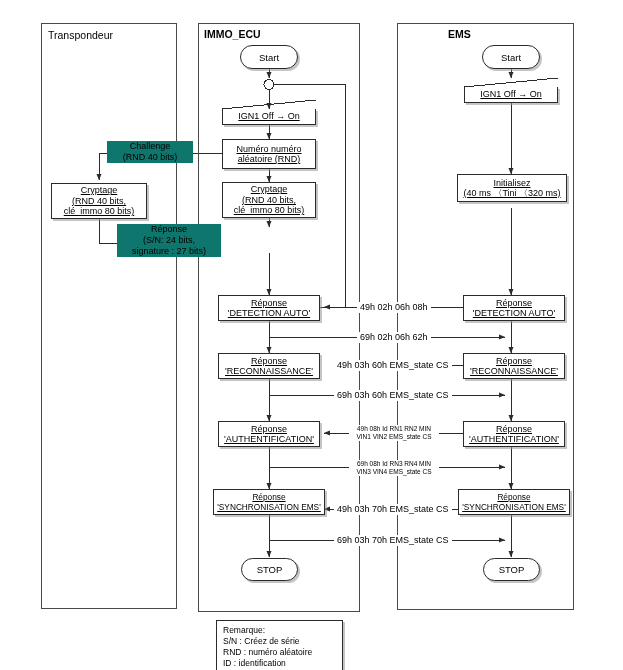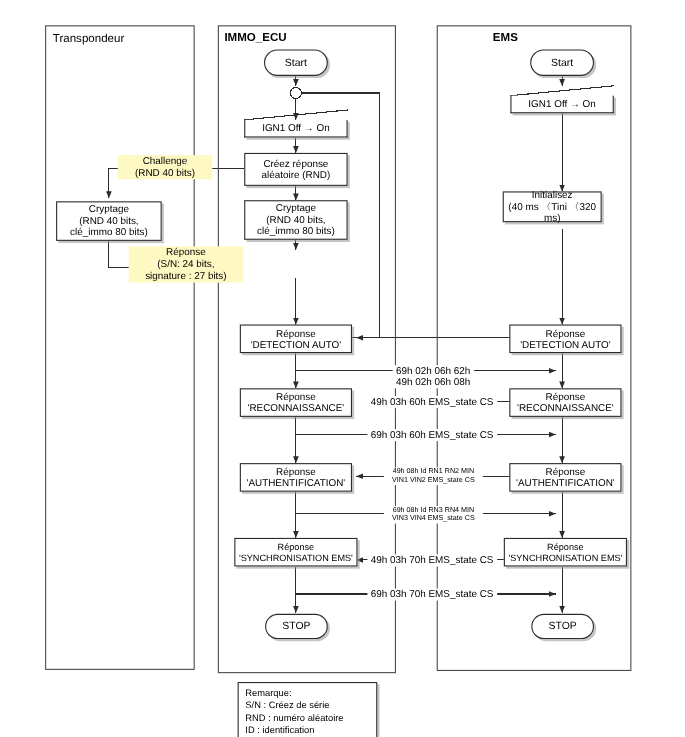--- a/index.html
+++ b/index.html
@@ -12,36 +12,36 @@
   .lane{position:absolute;border:1px solid #4a4a4a;background:transparent;}
   .lane-title{position:absolute;font-size:10.5px;line-height:12px;white-space:nowrap;}
   .lane-title.bold{font-weight:bold;}
   .node{
     position:absolute;box-sizing:border-box;
     border:1px solid #2b2b2b;background:#fff;
     display:flex;align-items:center;justify-content:center;
     text-align:center;font-size:9px;line-height:10.5px;
     box-shadow:2px 2px 0 0 rgba(150,150,150,0.55);
   }
-  .node span{display:block;padding:0 1px;}
+  .node span{display:block;padding:0 1px;text-decoration:underline;}
   .terminator{
     position:absolute;box-sizing:border-box;
     border:1px solid #2b2b2b;background:#fff;border-radius:14px;
     display:flex;align-items:center;justify-content:center;
     font-size:9.5px;
     box-shadow:2px 2px 0 0 rgba(150,150,150,0.55);
   }
   .msg{
     position:absolute;font-size:9px;line-height:10.5px;text-align:center;
     background:#fff;white-space:nowrap;
   }
   .msg.small{font-size:6.5px;line-height:8px;}
   .sidelabel{
     position:absolute;font-size:9px;line-height:11px;text-align:center;
-    background:#fef9c3;white-space:nowrap;
+    background:#0f766e;white-space:nowrap;
   }
   .remark{
     position:absolute;box-sizing:border-box;border:1px solid #2b2b2b;
     background:#fff;font-size:8.5px;line-height:11px;padding:4px 6px;
     box-shadow:2px 2px 0 0 rgba(150,150,150,0.55);
   }
   .remark div{white-space:nowrap;}
   svg{position:absolute;left:0;top:0;overflow:visible;}
 </style>
 </head>
@@ -142,21 +142,21 @@
   <div class="terminator" style="left:240px;top:33px;width:58px;height:24px;">
     <span>Start</span>
   </div>
 
   <div class="node" style="left:222px;top:97px;width:94px;height:16px;border-top:none;">
     <span>IGN1 Off → On</span>
   </div>
 
   <div class="node" style="left:222px;top:127px;width:94px;height:30px;">
     <span>
-      <i style="font-style:normal">Créez réponse</i><br>
+      <i style="font-style:normal">Numéro numéro</i><br>
       <i style="font-style:normal">aléatoire (RND)</i>
     </span>
   </div>
 
   <div class="node" style="left:222px;top:170px;width:94px;height:36px;">
     <span>
       <i style="font-style:normal">Cryptage</i><br>
       <i style="font-style:normal">(RND 40 bits,</i><br>
       <i style="font-style:normal">clé_immo 80 bits)</i>
     </span>
@@ -196,21 +196,21 @@
   </div>
 
   <div class="terminator" style="left:482px;top:33px;width:58px;height:24px;">
     <span>Start</span>
   </div>
 
   <div class="node" style="left:464px;top:75px;width:94px;height:16px;border-top:none;">
     <span>IGN1 Off → On</span>
   </div>
 
-  <div class="node" style="left:457px;top:162px;width:90px;height:28px;">
+  <div class="node" style="left:457px;top:162px;width:110px;height:28px;">
     <span>
       <i style="font-style:normal">Initialisez</i><br>
       <i style="font-style:normal">(40 ms 〈Tini 〈320 ms)</i>
     </span>
   </div>
 
   <div class="node" style="left:463px;top:283px;width:102px;height:26px;">
     <span>
       <i style="font-style:normal">Réponse</i><br>
       <i style="font-style:normal">'DETECTION AUTO'</i>
@@ -235,21 +235,21 @@
     <span>
       <i style="font-style:normal">Réponse</i><br>
       <i style="font-style:normal">'SYNCHRONISATION EMS'</i>
     </span>
   </div>
 
   <div class="terminator" style="left:483px;top:546px;width:57px;height:23px;">
     <span>STOP</span>
   </div>
 
-  <div class="msg" style="left:357px;top:290px;padding:0 3px;margin-top:40px;">49h 02h 06h 08h</div>
+  <div class="msg" style="left:357px;top:290px;padding:0 3px;">49h 02h 06h 08h</div>
 
   <div class="msg" style="left:357px;top:320px;padding:0 3px;">69h 02h 06h 62h</div>
 
   <div class="msg" style="left:334px;top:348px;padding:0 3px;">49h 03h 60h EMS_state CS</div>
 
   <div class="msg" style="left:334px;top:378px;padding:0 3px;">69h 03h 60h EMS_state CS</div>
 
   <div class="msg small" style="left:349px;top:413px;width:86px;padding:0 2px;">
     <div>49h 08h Id RN1 RN2 MIN</div>
     <div>VIN1 VIN2 EMS_state CS</div>

